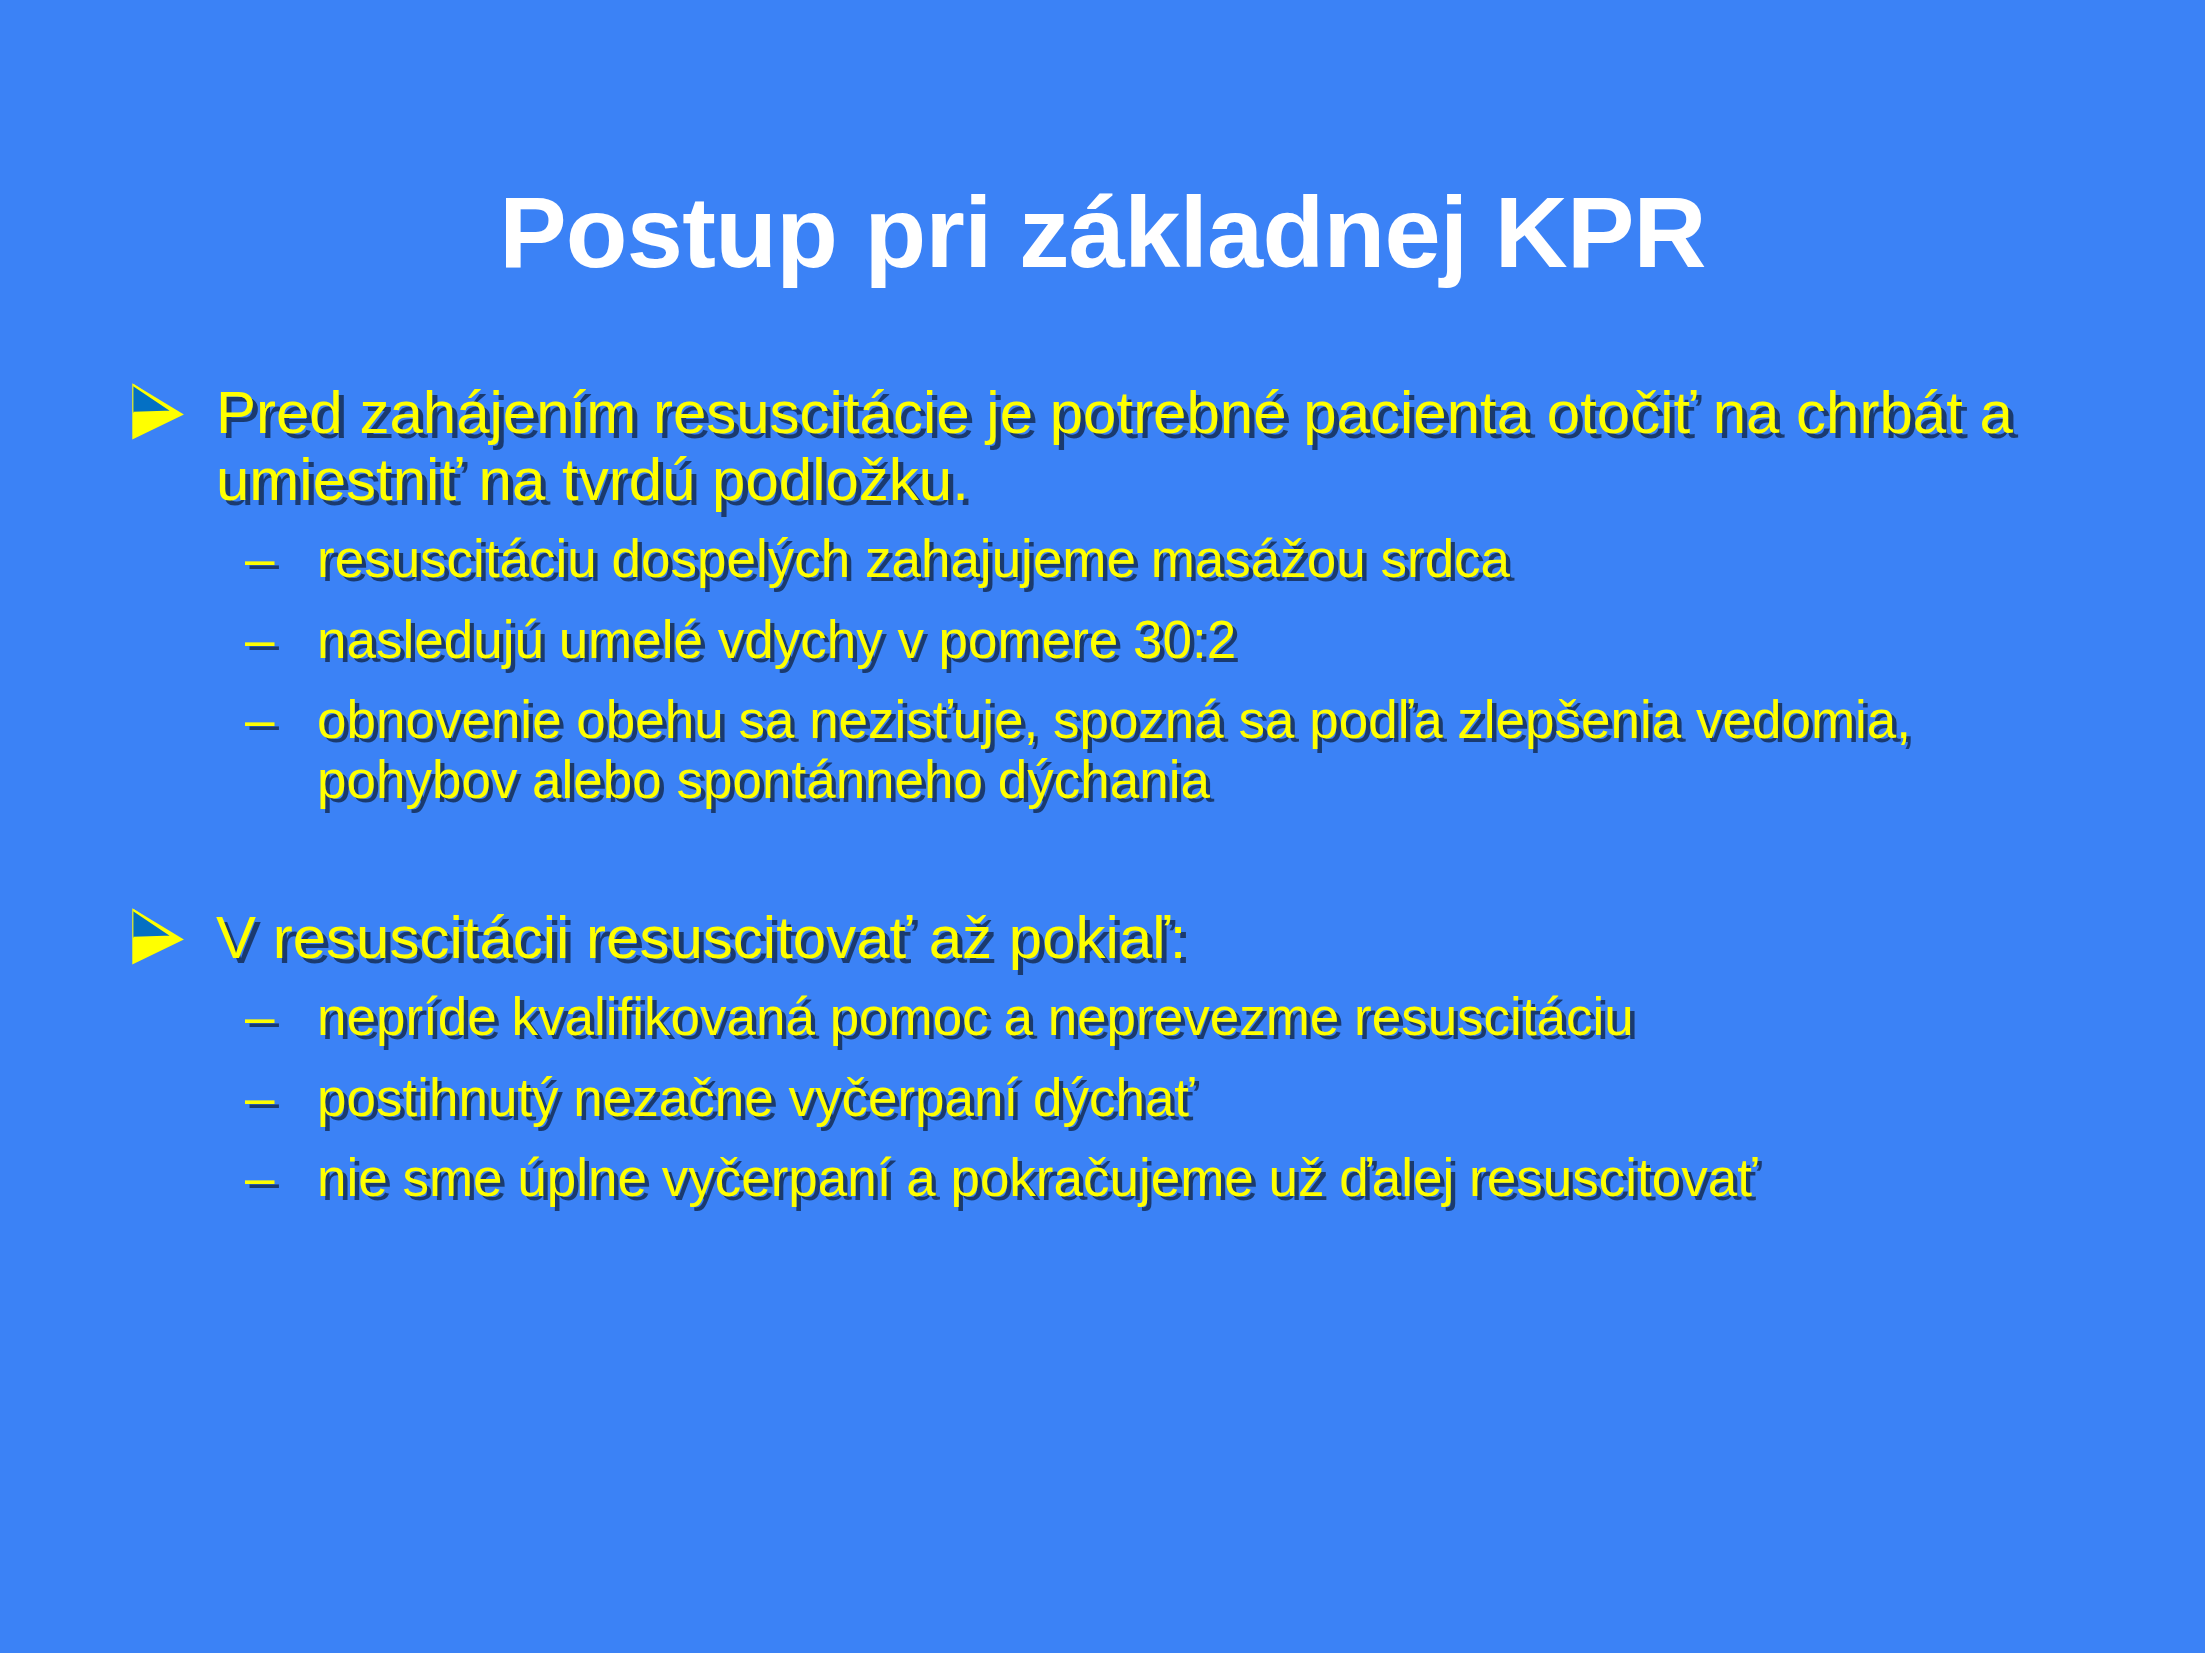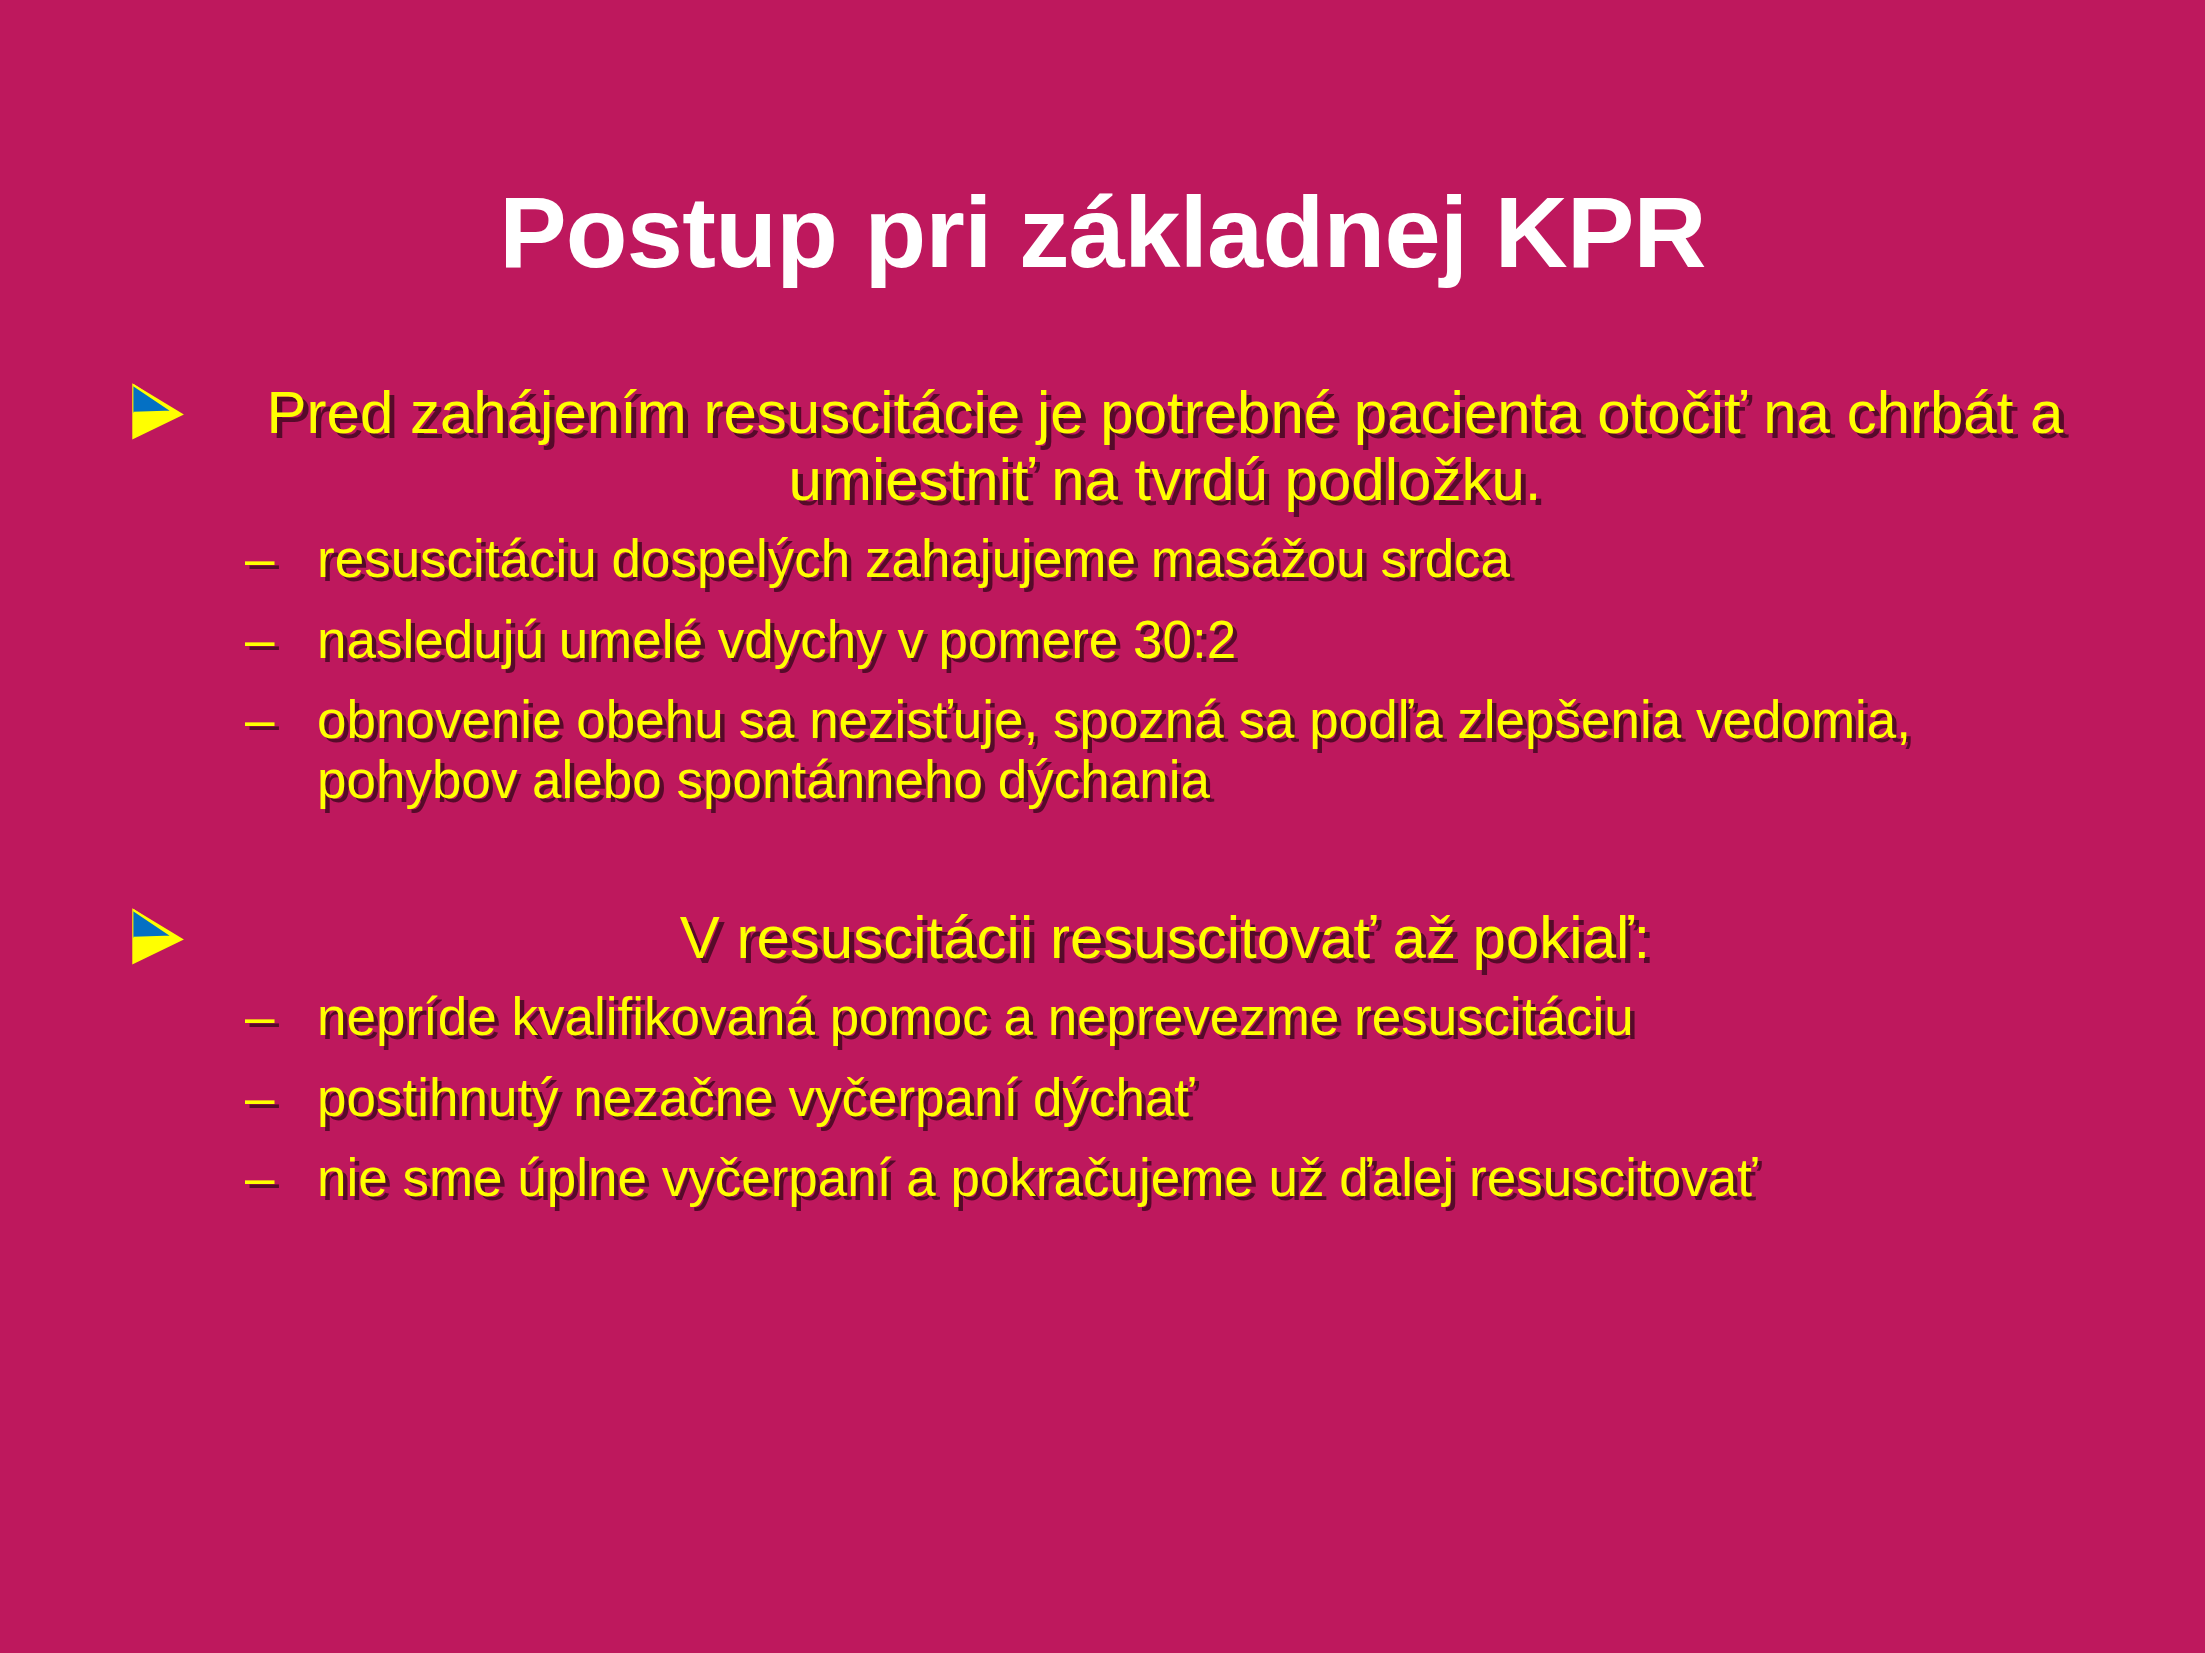--- a/index.html
+++ b/index.html
@@ -11,21 +11,21 @@
     height: 1654px;
     background: #0470c4;
     font-family: "Liberation Sans", sans-serif;
     overflow: hidden;
     position: relative;
   }
 
   .slide {
     position: absolute;
     inset: 0;
-    background: #be185d;
+    background: #3b82f6;
   }
 
   
   .title-block {
     position: absolute;
     left: 0;
     right: 0;
     top: 110px;
     text-align: center;
   }
@@ -72,21 +72,20 @@
     color: #ffff00;
     font-size: 54px;
     line-height: 1.12;
     position: relative;
     top: 2.9px;
   }
   .lvl1 .marker svg { display: block; }
   .lvl1 .txt {
     flex: 1 1 auto;
     max-width: 1919px;
-    text-align: center;
   }
 
   
   .lvl2 {
     display: flex;
     align-items: flex-start;
     color: #ffff00;
     font-size: 53px;
     line-height: 1.13;
     font-weight: normal;

